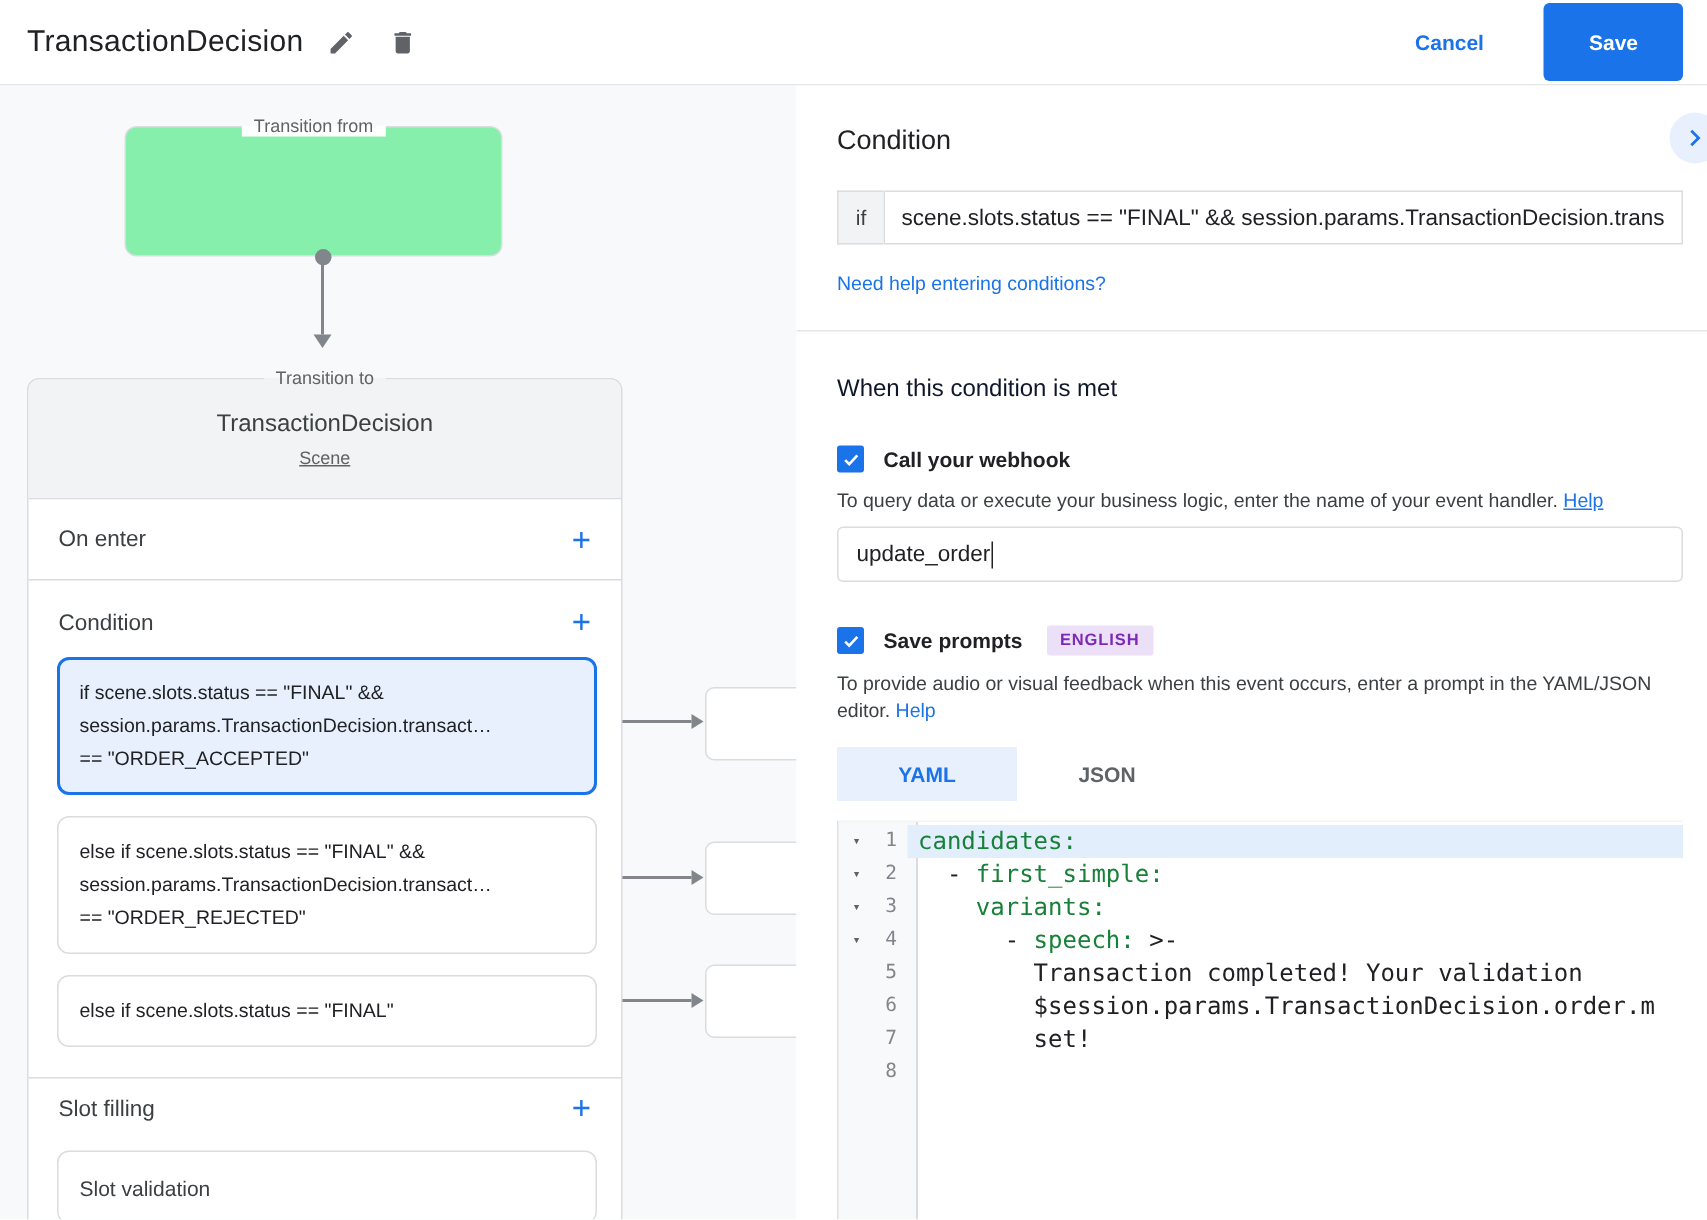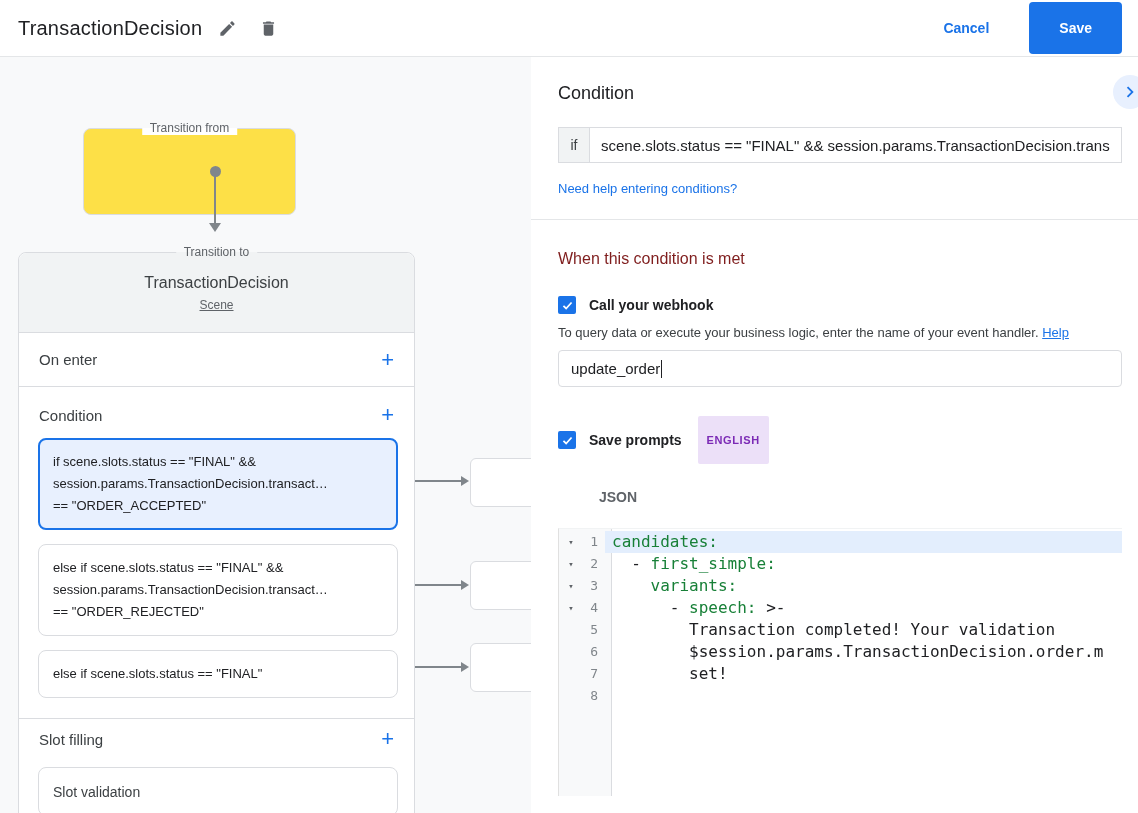--- a/index.html
+++ b/index.html
@@ -17,22 +17,22 @@
   .cancel-btn { border:none; background:none; color:#1a73e8; font-size:14px; font-weight:600;
                 cursor:pointer; padding:8px 16px; margin-right:24px; font-family:inherit; }
   .save-btn { border:none; background:#1a73e8; color:#fff; font-size:14px; font-weight:600;
               border-radius:4px; cursor:pointer; padding:0 30px; height:52px; font-family:inherit; }
 
   .main { display:flex; height:756px; }
 
   
   .flow { position:relative; width:531px; background:#f8f9fa; overflow:hidden; flex:none; }
 
-  .from-box { position:absolute; left:83px; top:27px; width:213px; height:87px;
-              background:#fde047; border:1px solid #dadce0; border-radius:8px;margin-top:44px; }
+  .from-box { position:absolute; left:83px; top:27px; width:252px; height:87px;
+              background:#86efac; border:1px solid #dadce0; border-radius:8px; }
   .legend { position:absolute; top:-8px; left:50%; transform:translateX(-50%);
             font-size:12px; color:#5f6368; padding:0 8px; white-space:nowrap; }
   .legend-on-white { background:linear-gradient(180deg,#f8f9fa 50%,#ffffff 50%); }
   .legend-on-gray  { background:linear-gradient(180deg,#f8f9fa 50%,#f1f3f4 50%); }
   .from-box-text { position:absolute; width:100%; top:30px; text-align:center; font-size:15px; color:#202124; }
 
   .dot { position:absolute; width:11px; height:11px; border-radius:50%; background:#80868b; }
   .vline { position:absolute; width:2px; background:#80868b; }
   .arrow-down { position:absolute; width:0; height:0;
                 border-left:6px solid transparent; border-right:6px solid transparent;
@@ -81,28 +81,28 @@
                   display:flex; align-items:center; justify-content:center; }
   .if-row { display:flex; margin-top:22px; height:36px; }
   .if-chip { width:31px; background:#f1f3f4; border:1px solid #dadce0; border-right:none;
              display:flex; align-items:center; justify-content:center; font-size:14px; color:#3c4043; }
   .if-input { flex:1; border:1px solid #dadce0; background:#fff; font-size:15px; color:#202124;
               padding:0 11px; font-family:inherit; outline:none; }
   .help-link { display:inline-block; margin-top:18px; font-size:13px; color:#1a73e8;
                text-decoration:none; cursor:pointer; }
 
   .panel-bottom { padding:28px 16px 0 27px; }
-  .when-title { font-size:16px; color:#7f1d1d; line-height:22px; }
+  .when-title { font-size:16px; color:#0f172a; line-height:22px; }
 
   .check-row { display:flex; align-items:center; margin-top:26px;text-align:right; }
   .checkbox { width:18px; height:18px; background:#1a73e8; border-radius:2px; flex:none;
               display:flex; align-items:center; justify-content:center; cursor:pointer; }
   .check-label { font-size:14px; font-weight:600; color:#202124; margin-left:13px; cursor:default; }
   .lang-badge { margin-left:16px; background:#ece0f8; color:#7b2ab5; font-size:11px; font-weight:600;
-                letter-spacing:.6px; padding:18px 9px; border-radius:2px; }
+                letter-spacing:.6px; padding:4px 9px; border-radius:2px; }
   .desc { margin-top:10px; font-size:13px; color:#3c4043; line-height:18px; max-width:585px; }
   .desc a { color:#1a73e8; cursor:pointer; }
   .desc a.u { text-decoration:underline; }
 
   .text-input { margin-top:8px; height:37px; border:1px solid #dadce0; border-radius:4px;
                 display:flex; align-items:center; padding:0 12px; font-size:15px; color:#202124;
                 cursor:text; background:#fff; }
   .caret { display:inline-block; width:1px; height:18px; background:#202124; margin-left:1px;
            animation:blink 1.1s steps(1) infinite; }
   @keyframes blink { 50% { opacity:0; } }
@@ -268,22 +268,27 @@
         <span class="checkbox">
           <span style="display:flex;">
             <svg width="13" height="13" viewBox="0 0 24 24">
                 <path fill="none" stroke="#fff" stroke-width="3.2" d="M4.5 12.5l5 5 10-11"></path>
               </svg>
           </span>
         </span>
         <span class="check-label">Save prompts</span>
         <span class="lang-badge">ENGLISH</span>
       </div>
+      <div class="desc">
+        <span>To provide audio or visual feedback when this event occurs, enter a prompt in the YAML/JSON editor.</span>
+        <a>Help</a>
+      </div>
 
       <div class="tabs">
+        <button class="tab active">YAML</button>
         <button class="tab">JSON</button>
       </div>
 
       <div class="editor">
           <div class="ed-row active">
             <span class="ed-fold">▾</span>
             <span class="ed-num">1</span>
             <span class="ed-code"><span class="tok-key">candidates:</span></span>
           </div>
           <div class="ed-row">

